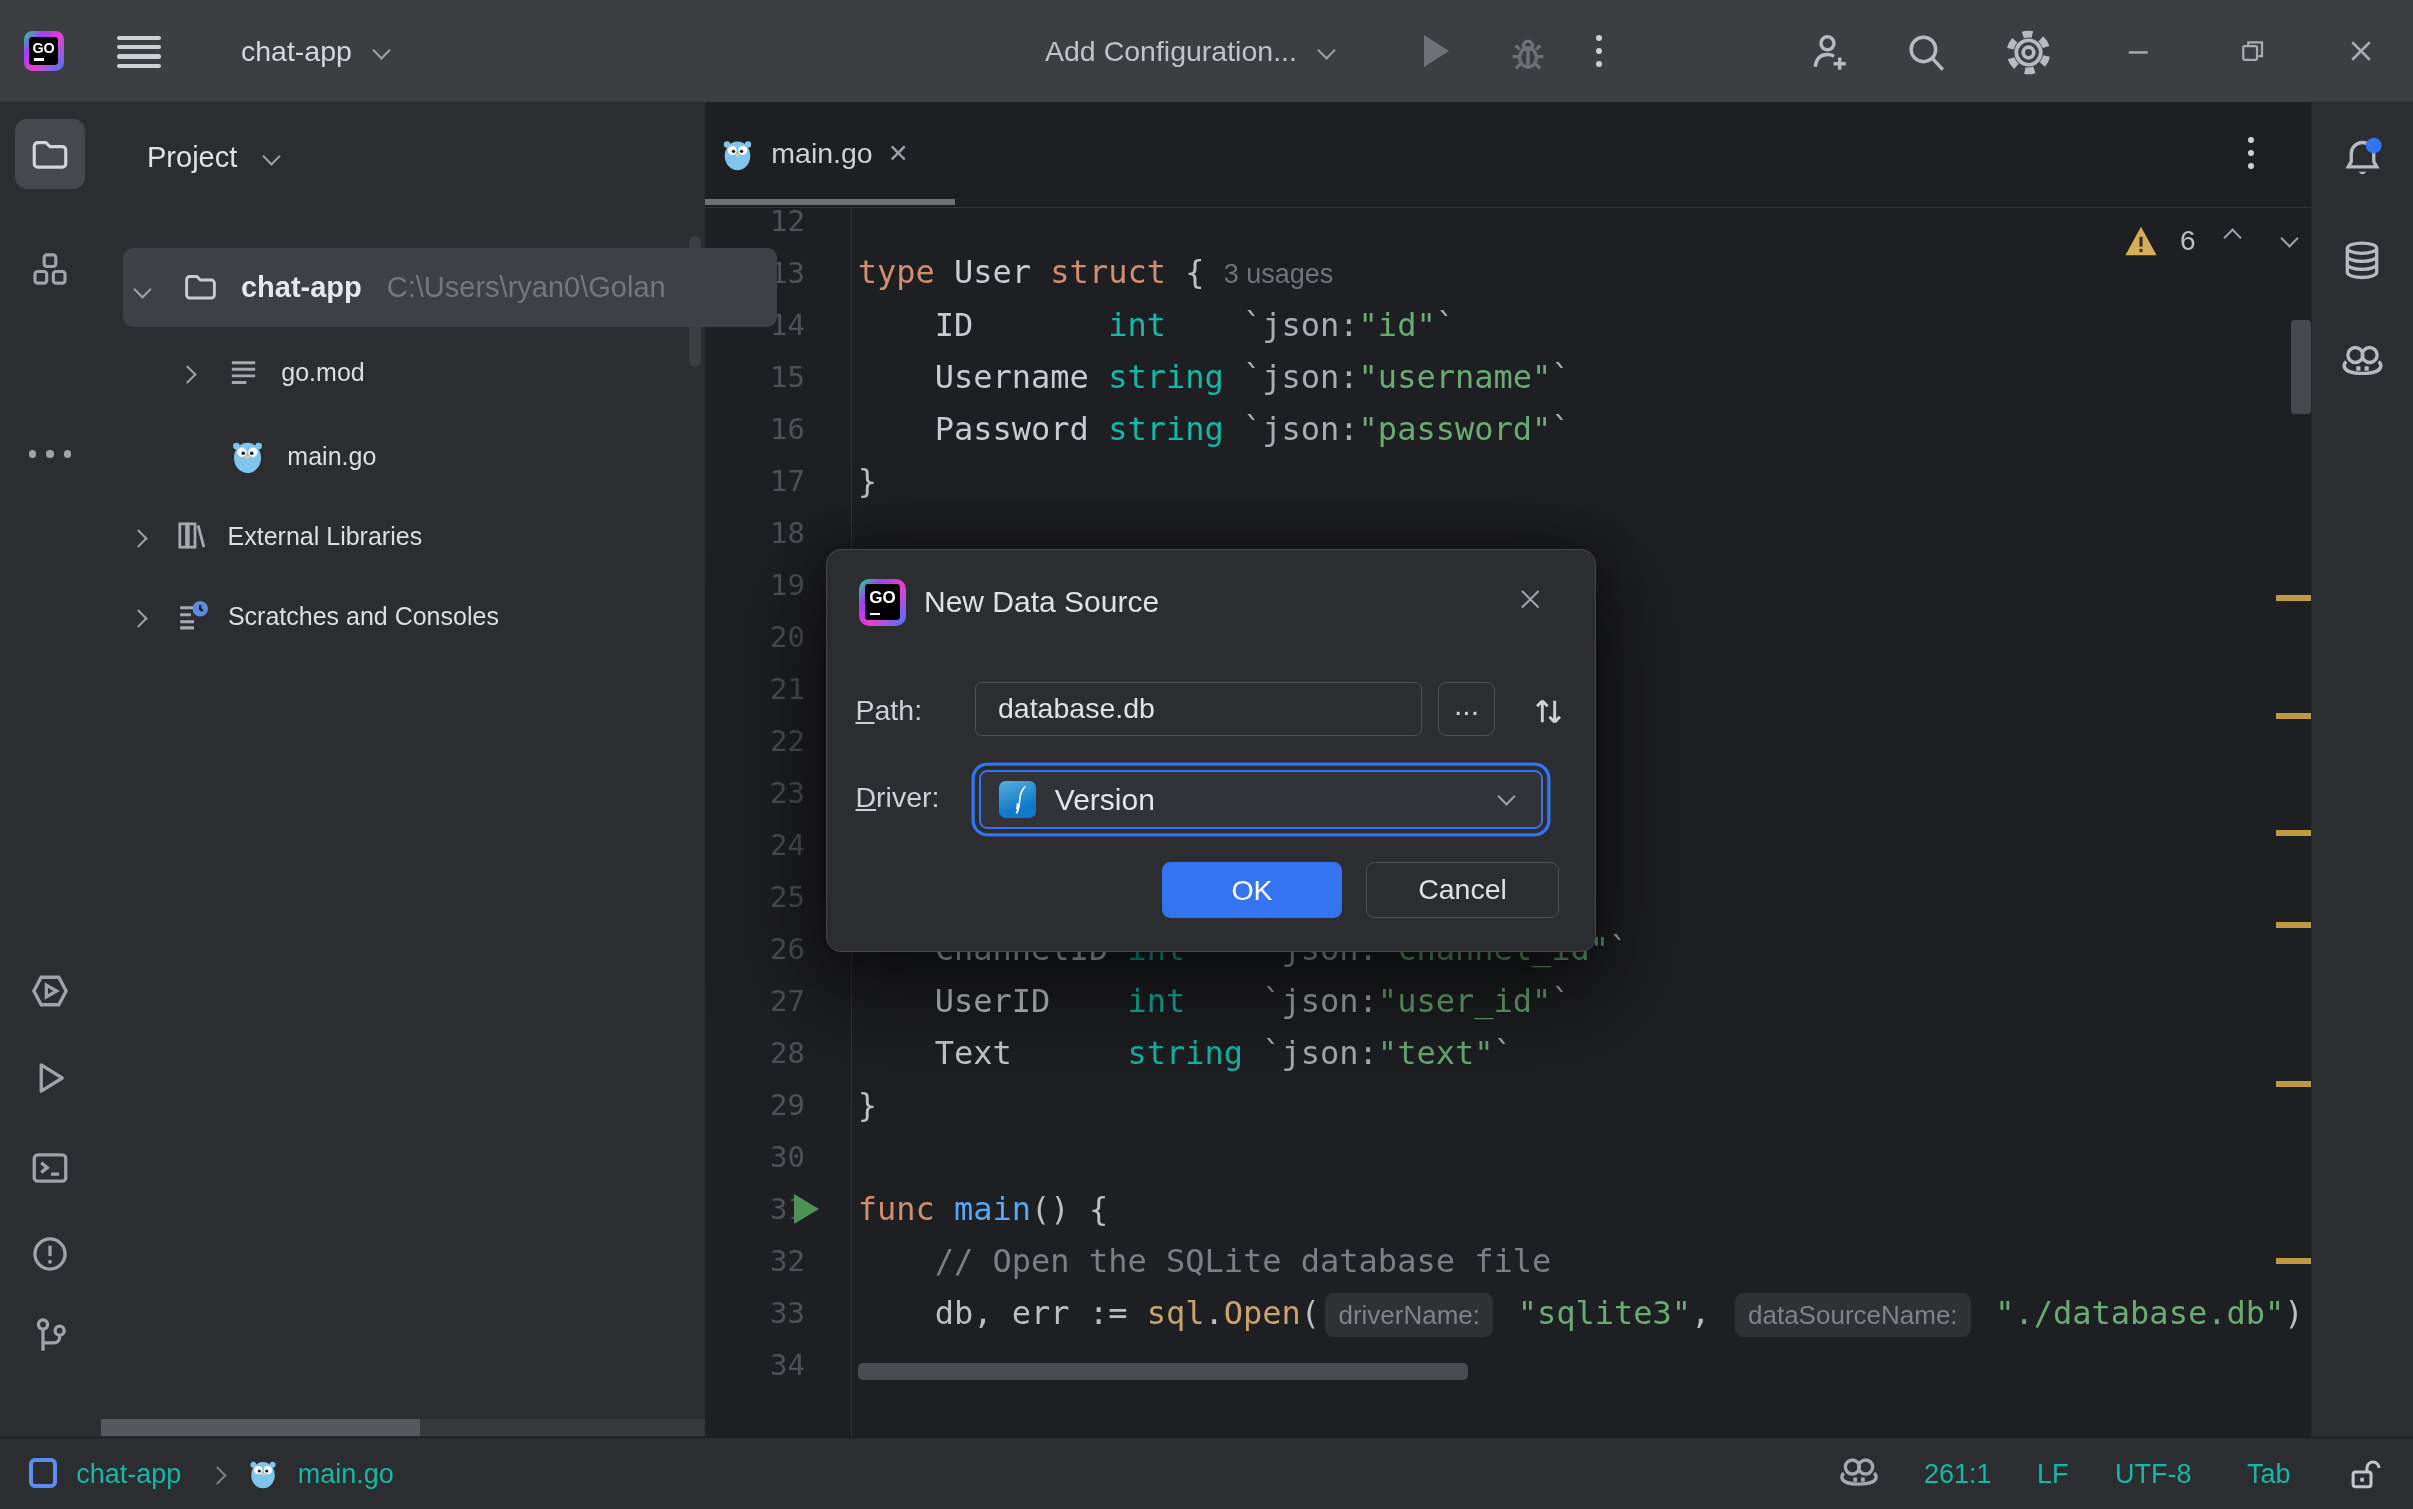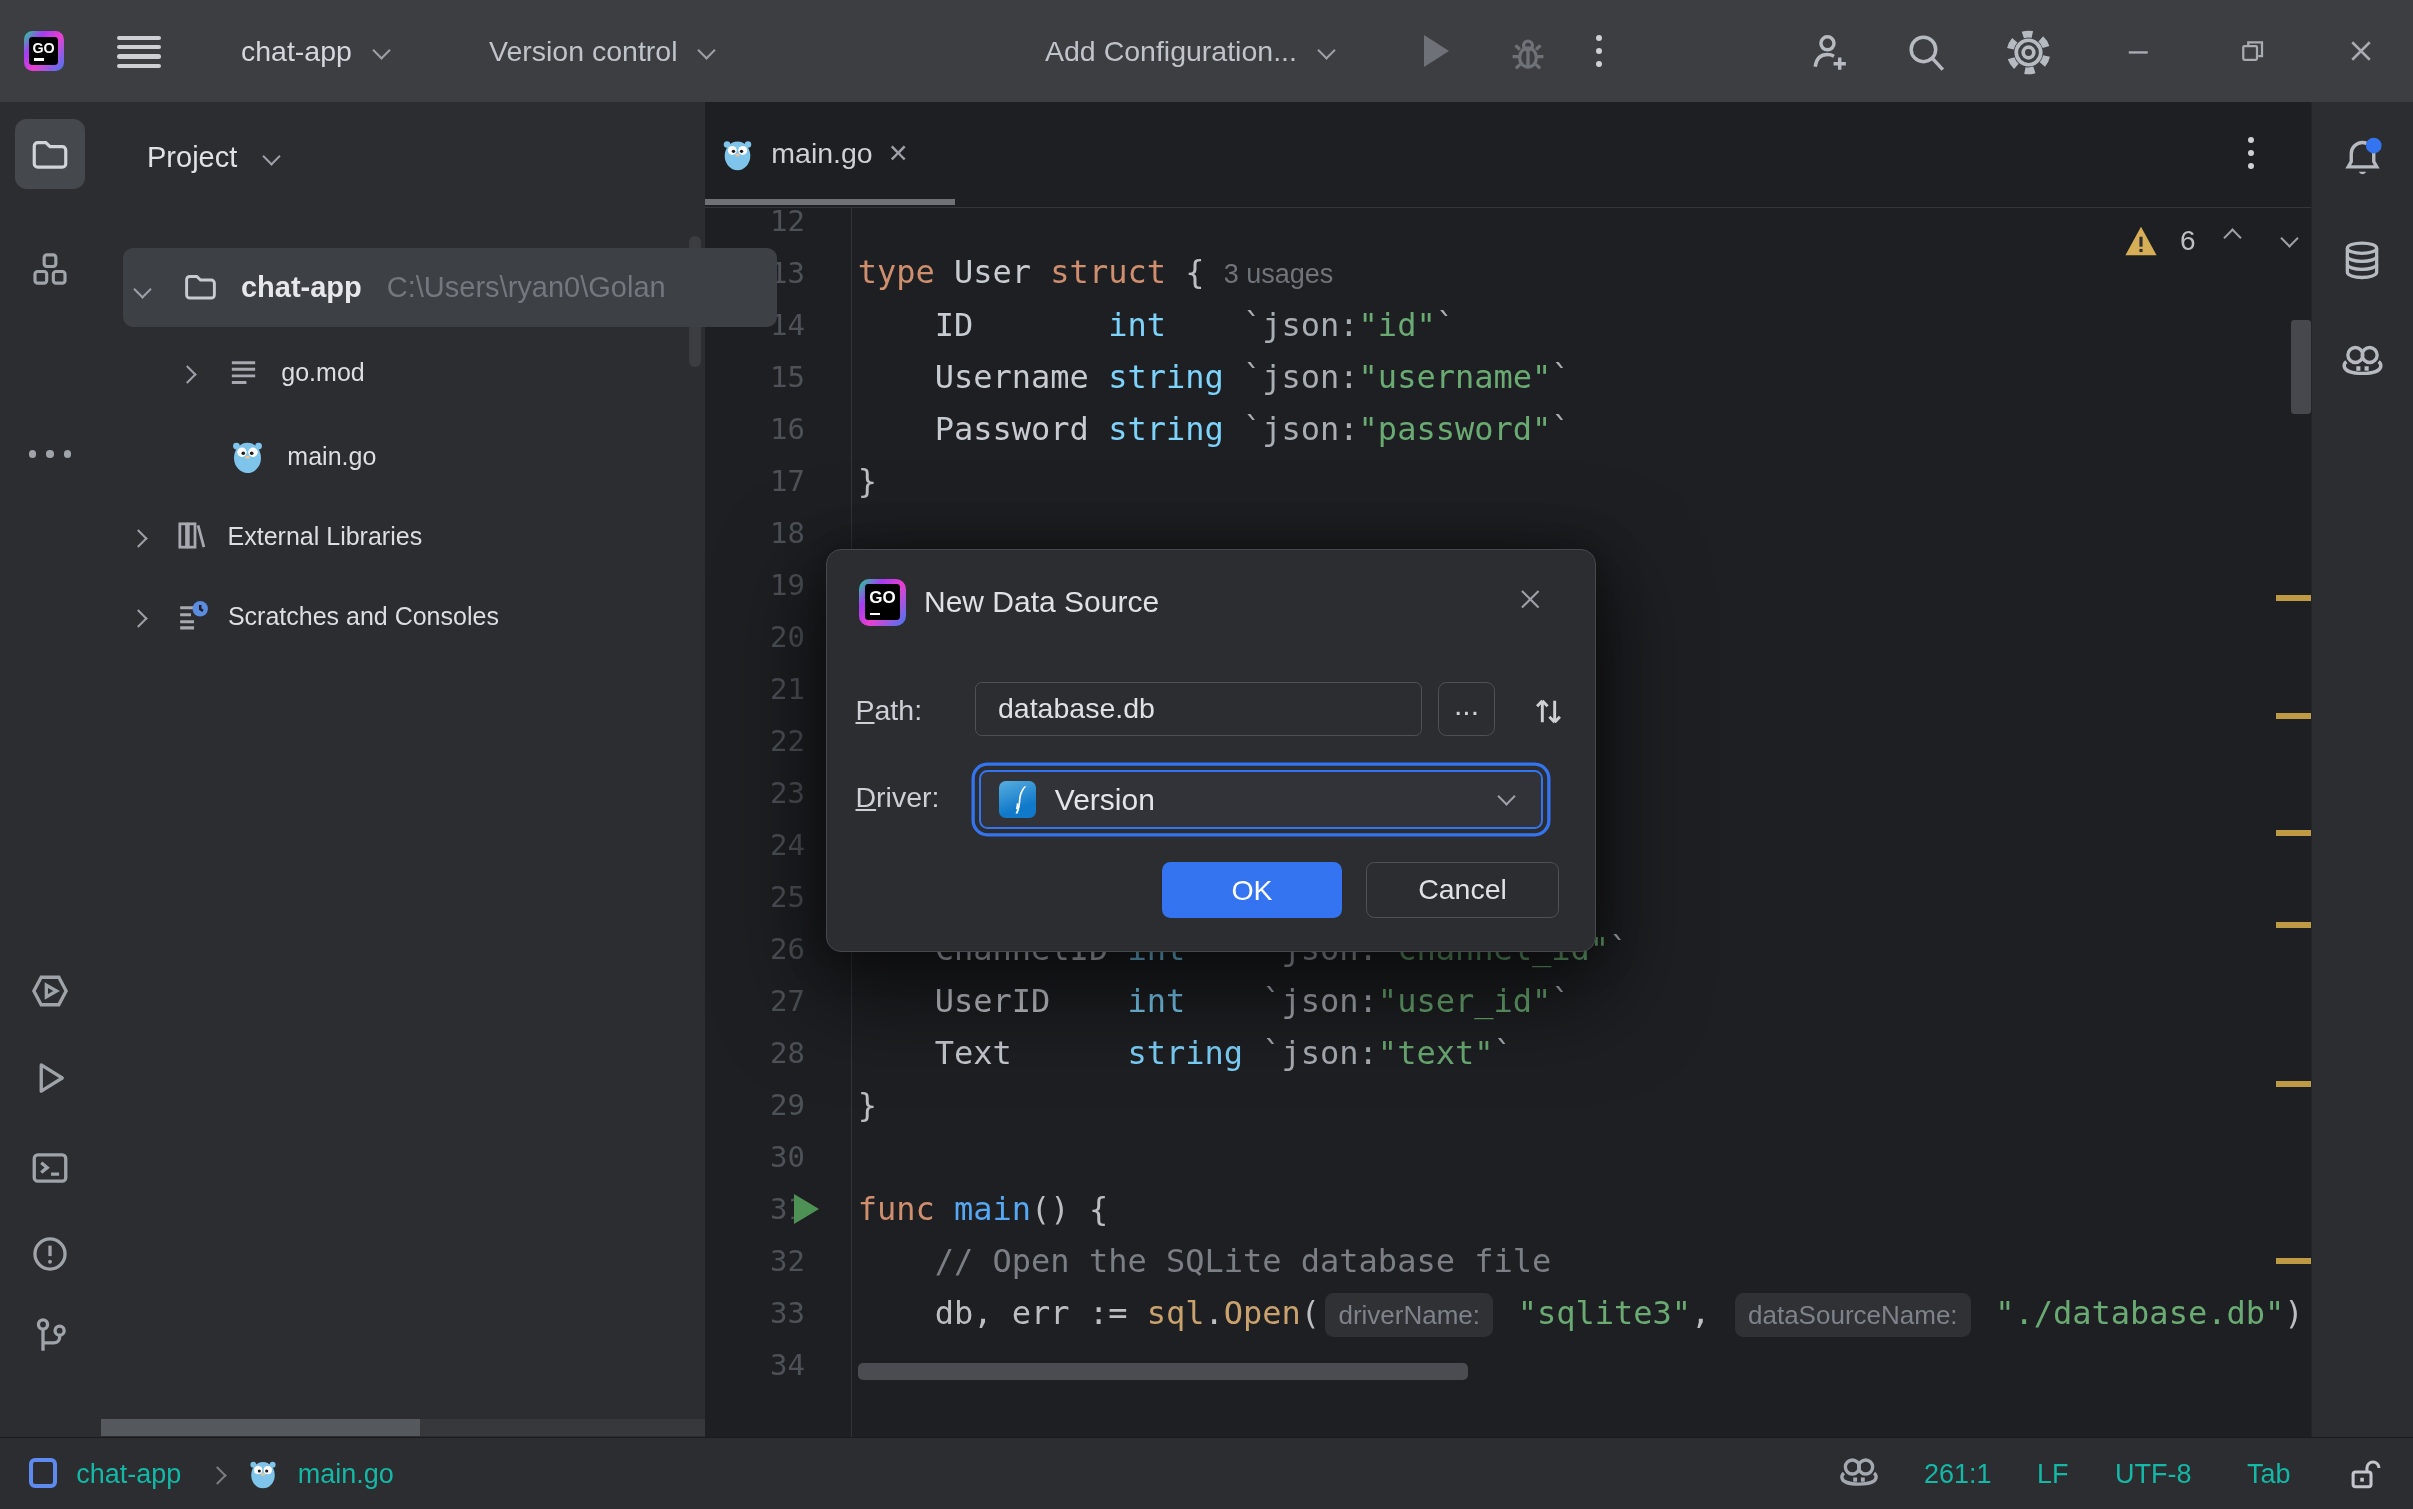--- a/index.html
+++ b/index.html
@@ -63,21 +63,21 @@
   .inspections .cnt{font-size:28px;color:#BCBEC4;}
   .gutter-sep{position:absolute;left:146px;top:105px;bottom:0;width:0.8px;background:#313438;}
   .code-area{position:absolute;left:0;top:93px;width:1608px;}
   .code-line{display:flex;height:52px;align-items:center;}
   .gutter{width:146px;position:relative;flex:none;height:100%;}
   .lnum{position:absolute;right:46px;top:50%;transform:translateY(-50%);
         font-family:"DejaVu Sans Mono",monospace;font-size:29px;color:#4D5259;}
   .run-tri{position:absolute;left:89px;top:50%;transform:translateY(-50%);width:0;height:0;
            border-left:25px solid #4E9154;border-top:15px solid transparent;border-bottom:15px solid transparent;}
   pre.code-text{margin:0 0 0 6.7px;font-family:"DejaVu Sans Mono",monospace;font-size:32px;line-height:52px;}
-  .tok-kw{color:#CF8E6D}.tok-ty{color:#7dd3fc}.tok-id{color:#C7CBD2}.tok-pl{color:#BCBEC4}
+  .tok-kw{color:#CF8E6D}.tok-ty{color:#14b8a6}.tok-id{color:#C7CBD2}.tok-pl{color:#BCBEC4}
   .tok-str{color:#6AAB73}.tok-tag{color:#A9AEB5}.tok-cm{color:#7A7E85}.tok-fn{color:#56A8F5}.tok-call{color:#C9A26D}
   .tok-use{color:#6F737A;font-family:"Liberation Sans",sans-serif;font-size:27px;}
   .tok-inl{display:inline-block;background:#2F3135;color:#7E838B;font-family:"Liberation Sans",sans-serif;
            font-size:26px;line-height:1;border-radius:8.4px;padding:9.2px 13.4px;margin:0 5px;vertical-align:middle;}
   .ed-vscroll{position:absolute;left:1586px;top:218px;width:20px;height:94px;background:#46484D;border-radius:3.4px;}
   .warn-mark{position:absolute;left:1571px;width:35px;height:5.9px;background:#BE9A45;}
   .ed-hscroll{position:absolute;left:153px;top:1261px;width:610px;height:17px;background:#4A4C51;border-radius:5px;}
 
   
   .dialog{position:absolute;left:826px;top:549px;width:768px;height:401px;background:#2B2D30;
@@ -122,24 +122,20 @@
     <div class="burger">
         <span></span>
         <span></span>
         <span></span>
         <span></span>
       </div>
     <div class="tb-item" style="left:241px;">
       <span>chat-app</span>
       <i class="chv"></i>
     </div>
-    <div class="tb-item tb-dim" style="left:489px;">
-      <span>Version control</span>
-      <i class="chv"></i>
-    </div>
     <div class="tb-item tb-dim" style="left:1045px;">
       <span>Add Configuration...</span>
       <i class="chv"></i>
     </div>
     <div class="abs" style="left:1424px;top:35px;"><span class="play-tri"></span></div>
     <div class="abs" style="left:1506px;top:30px;">
       <svg width="44" height="44" viewBox="0 0 24 24" fill="none" stroke="#6E7278" stroke-width="1.8">
         <circle cx="12" cy="8.5" r="2.4"></circle>
           <ellipse cx="12" cy="15" rx="4.6" ry="5.2"></ellipse>
         <path d="M12 10v10M7.4 14.5H3.6M20.4 14.5h-3.8M7.6 10.6L5.2 8.4M16.4 10.6l2.4-2.2M7.8 18.6l-2.4 2.3M16.2 18.6l2.4 2.3"></path>

